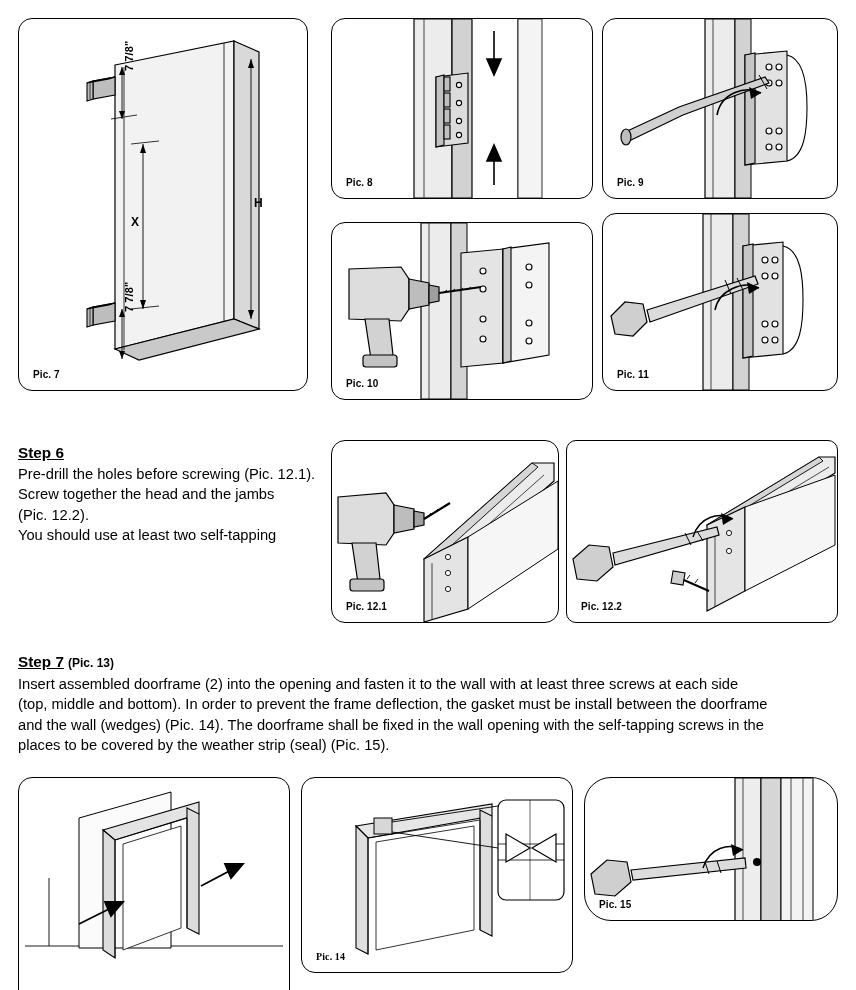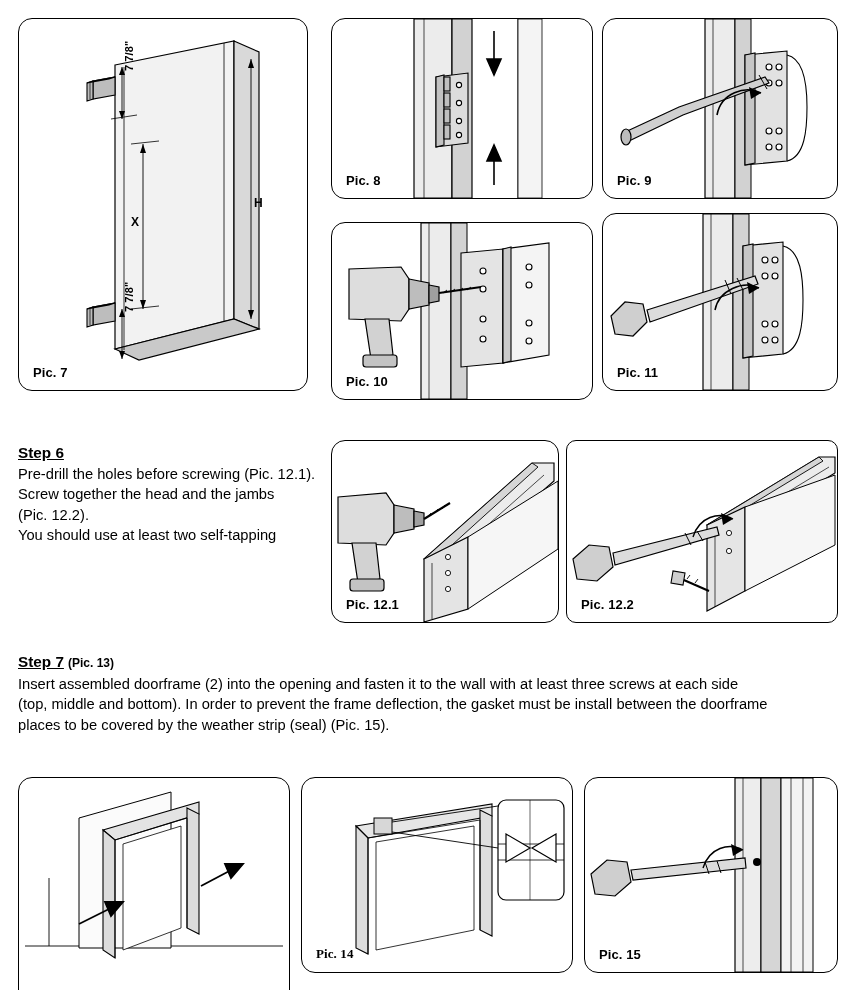--- a/index.html
+++ b/index.html
@@ -26,21 +26,21 @@
   .panel {
     position: absolute;
     border: 1.6px solid #000;
     border-radius: 14px;
     background: #fff;
     box-sizing: border-box;
     overflow: hidden;
   }
   .panel-label {
     position: absolute;
-    font-size: 13px;
+    font-size: 10px;
     font-weight: bold;
     letter-spacing: 0.1px;
     white-space: nowrap;
   }
   .caption-bl {
     left: 14px;
     bottom: 10px;
   }
 
   
@@ -328,20 +328,21 @@
     <div class="panel-label caption-bl">Pic. 12.2</div>
   </div>
 
   <div class="textblock" style="left:18px; top:652px; width:822px;">
     <div>
       <span class="step-head">Step 7</span>
       <span class="inline-reg">(Pic. 13)</span>
     </div>
     <div>Insert assembled doorframe (2) into the opening and fasten it to the wall with at least three screws at each side</div>
     <div>(top, middle and bottom). In order to prevent the frame deflection, the gasket must be install between the doorframe</div>
+    <div>and the wall (wedges) (Pic. 14). The doorframe shall be fixed in the wall opening with the self-tapping screws in the</div>
     <div>places to be covered by the weather strip (seal) (Pic. 15).</div>
   </div>
 
   <div class="panel" style="left:18px; top:777px; width:272px; height:244px;">
     <svg width="270" height="194" viewBox="0 0 270 194">
 
       <line x1="6" y1="168" x2="264" y2="168" stroke="#000" stroke-width="0.9"></line>
       <line x1="30" y1="100" x2="30" y2="168" stroke="#000" stroke-width="0.9"></line>
 
       <polygon points="60,40 152,14 152,170 60,170" fill="#fbfbfb" stroke="#000" stroke-width="1"></polygon>
@@ -385,21 +386,21 @@
       <line x1="196" y1="66" x2="262" y2="66" stroke="#000" stroke-width="0.8"></line>
       <line x1="196" y1="82" x2="262" y2="82" stroke="#000" stroke-width="0.8"></line>
       <line x1="228" y1="22" x2="228" y2="122" stroke="#000" stroke-width="0.6"></line>
 
       <polygon points="204,56 228,70 204,84" fill="#ffffff" stroke="#000" stroke-width="1.2"></polygon>
       <polygon points="254,56 230,70 254,84" fill="#ffffff" stroke="#000" stroke-width="1.2"></polygon>
     </svg>
     <div class="panel-label caption-bl">Pic. 14</div>
   </div>
 
-  <div class="panel" style="left:584px; top:777px; width:254px; height:196px;">
+  <div class="panel" style="left:584px; top:777px; width:254px; height:144px;border-radius:27px;">
     <svg width="252" height="194" viewBox="0 0 252 194">
 
       <polygon points="150,0 176,0 176,194 150,194" fill="#ededed" stroke="#000" stroke-width="1.2"></polygon>
       <polygon points="176,0 196,0 196,194 176,194" fill="#d6d6d6" stroke="#000" stroke-width="1"></polygon>
       <polygon points="196,0 228,0 228,194 196,194" fill="#f3f3f3" stroke="#000" stroke-width="1"></polygon>
       <line x1="158" y1="0" x2="158" y2="194" stroke="#000" stroke-width="0.7"></line>
       <line x1="206" y1="0" x2="206" y2="194" stroke="#000" stroke-width="0.7"></line>
       <line x1="218" y1="0" x2="218" y2="194" stroke="#000" stroke-width="0.7"></line>
 
       <circle cx="172" cy="84" r="4" fill="#000"></circle>

